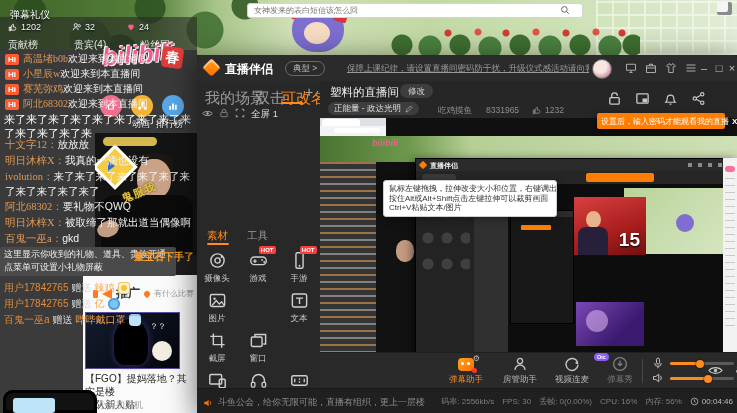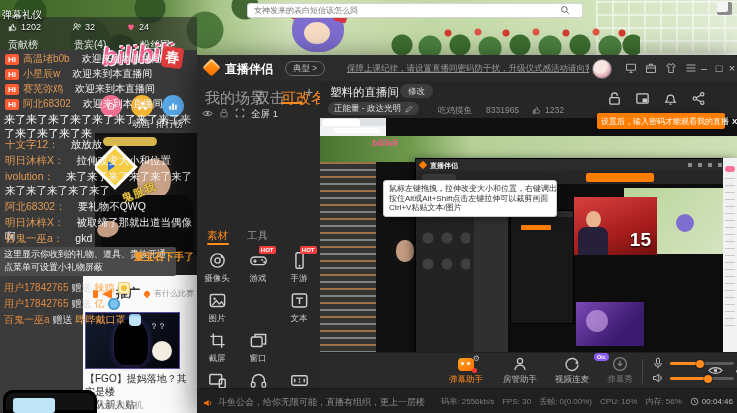--- a/index.html
+++ b/index.html
@@ -40,40 +40,40 @@
     repeating-linear-gradient(90deg,rgba(255,255,255,.9) 0 2px,transparent 2px 16px),
     repeating-linear-gradient(0deg,rgba(255,255,255,.9) 0 2px,transparent 2px 13px);}
   .girl-hair{left:292px;top:6px;width:52px;height:46px;border-radius:50% 50% 46% 46%;background:#7d6ed0;}
   .girl-face{left:304px;top:22px;width:26px;height:22px;border-radius:50%;background:#f7dcc4;}
   .girl-bow1{left:290px;top:8px;width:13px;height:10px;background:#d8323c;transform:rotate(-18deg);border-radius:2px;}
   .girl-bow2{left:334px;top:12px;width:13px;height:10px;background:#d8323c;transform:rotate(16deg);border-radius:2px;}
   .pixcat{left:717px;top:2px;width:15px;height:13px;background:#f4f4f4;border-radius:2px;
     box-shadow:inset -4px -3px 0 #8b8b8b;}
   .topnav{left:0;top:0;width:737px;height:17px;background:rgba(20,24,16,.28);color:#f2f2f2;font-size:9px;}
   .topnav span{position:absolute;top:3px;text-shadow:0 1px 2px rgba(0,0,0,.6);white-space:nowrap;}
-  .danmu-label{left:2px;top:8px;font-size:10px;color:#fff;text-shadow:0 1px 2px #000;z-index:4;}
+  .danmu-label{left:10px;top:8px;font-size:10px;color:#fff;text-shadow:0 1px 2px #000;z-index:4;}
   .search{left:247px;top:3px;width:312px;height:13px;background:#fff;border:1px solid #d4d4d4;border-radius:3px;
     font-size:8px;color:#555;padding:0 16px 0 6px;outline:none;}
   .search-mag{left:561px;top:6px;color:#666;}
 
   
   .chat-top{left:0;top:17px;width:197px;height:33px;background:rgba(38,38,38,.58);}
   .chat-main{left:0;top:50px;width:197px;height:225px;background:#3a3a3a;z-index:2;}
   .gift-col{left:0;top:275px;width:83px;height:138px;background:#3b3b3b;z-index:2;}
   .stat{color:#f5f5f5;font-size:9px;z-index:3;display:flex;align-items:center;gap:3px;text-shadow:0 1px 2px #000;}
   .chat-tabs{left:0;top:38px;width:197px;z-index:3;color:#e3e3e3;font-size:10px;}
   .chat-tabs span{position:absolute;top:0;white-space:nowrap;}
   .graffiti{left:102px;top:40px;z-index:4;font-style:italic;font-weight:bold;font-size:25px;color:#f25d8e;
     transform:rotate(-4deg);text-shadow:1px 1px 0 #fff,-1px -1px 0 #fff;}
   .seal{left:162px;top:47px;width:21px;height:21px;background:#e03c3c;border-radius:4px;z-index:5;
     color:#fff;font-size:14px;font-weight:bold;text-align:center;line-height:21px;transform:rotate(8deg);}
   .wrow{left:5px;width:190px;z-index:5;font-size:10px;color:#f0f0f0;white-space:nowrap;}
   .hi{display:inline-block;background:#ff5b33;color:#fff;font-size:8px;font-weight:bold;border-radius:2px;
     padding:0 3px;margin-right:4px;line-height:11px;}
-  .uname{color:#e09a54;margin-right:12px;}
+  .uname{color:#e09a54;margin-right:0;font-family:Liberation Serif, serif;}
   .crow{left:5px;width:188px;z-index:5;font-size:10.5px;color:#f2f2f2;word-break:break-all;line-height:14px;}
   .plainmsg{left:4px;top:112px;width:188px;z-index:5;color:#fafafa;font-size:11px;word-break:break-all;line-height:14px;}
   .bubble{width:22px;height:22px;border-radius:50%;z-index:4;display:flex;align-items:center;justify-content:center;}
   .bubble-label{z-index:4;font-size:9px;color:#fff;text-shadow:0 1px 2px #000;white-space:nowrap;}
   .gtooltip{left:0;top:247px;width:168px;height:27px;background:#4a4a4a;border-radius:2px;z-index:6;
     color:#ececec;font-size:9px;line-height:13px;padding:1px 4px;white-space:nowrap;}
   .vcaption{left:134px;top:250px;z-index:7;color:#ffa028;font-weight:bold;font-size:10px;white-space:nowrap;}
   .grow{left:4px;z-index:5;font-size:10px;white-space:nowrap;display:flex;align-items:center;gap:3px;}
   .guser{color:#e08a3c;} .gact{color:#dcdcdc;} .gname{color:#ffa645;}
   .gicon{width:12px;height:12px;border-radius:3px;display:inline-block;}
@@ -191,21 +191,21 @@
     radial-gradient(circle at 46px 64px,#3f3f3f 0 5px,transparent 6px);}
   .l1main{position:absolute;left:58px;top:25px;width:264px;height:169px;background:#0d0d0d;overflow:hidden;}
   .l1banner{position:absolute;left:150px;top:4px;width:114px;height:66px;background:linear-gradient(135deg,#b9d49a,#d8e6c4);}
   .l1girl{position:absolute;left:52px;top:26px;width:18px;height:18px;border-radius:50%;background:#7d6ed0;}
   .l1chat{position:absolute;left:0;top:18px;width:34px;height:150px;background:#303030;}
   .l2app{position:absolute;left:36px;top:26px;width:62px;height:112px;background:#181818;border:1px solid #000;}
   .l2bar{position:absolute;left:0;top:0;width:100%;height:6px;background:#2c2c2c;}
   .l2dot{position:absolute;left:2px;top:1px;width:4px;height:4px;background:#ff7d00;border-radius:1px;}
   .l2orange{position:absolute;left:10px;top:14px;width:30px;height:5px;background:#ff7d00;border-radius:1px;}
   .redcard{position:absolute;left:100px;top:13px;width:72px;height:58px;
-    background:linear-gradient(160deg,#d84040 0,#a81d1d 60%,#701010 100%);padding-left:11px;}
+    background:linear-gradient(160deg,#d84040 0,#a81d1d 60%,#701010 100%);}
   .redcard-head{position:absolute;left:12px;top:14px;width:15px;height:17px;border-radius:50%;background:#e8b48d;}
   .redcard-suit{position:absolute;left:4px;top:30px;width:30px;height:28px;border-radius:8px 8px 0 0;background:#26203a;}
   .redcard-num{position:absolute;right:6px;bottom:4px;color:#fff;font-weight:bold;font-size:19px;text-shadow:0 1px 2px #000;}
   .purplecard{position:absolute;left:102px;top:118px;width:68px;height:44px;
     background:linear-gradient(135deg,#7a48b5 0,#3a1a6e 70%);}
   .purpleblob{position:absolute;left:10px;top:8px;width:22px;height:22px;border-radius:50%;background:rgba(240,200,255,.5);}
   .whitestrip{left:403px;top:40px;width:14px;height:194px;background:#f2f2f2;z-index:5;}
   .pinkpill{position:absolute;left:2px;top:8px;width:10px;height:6px;background:#fb7299;border-radius:3px;}
   .striptxt{position:absolute;left:2px;top:20px;width:10px;height:150px;
     background:repeating-linear-gradient(180deg,#c9c9c9 0 1px,transparent 1px 7px);}
@@ -338,21 +338,21 @@
     <div class="man-body"></div>
     <div class="man-hand"></div>
     <div class="badge-diamond"></div>
     <div class="badge-arrow"></div>
     <div class="dmk-pill"></div>
     <div class="stamp">鬼服我</div>
   </div>
 
   <div class="a plainmsg">来了来了来了来了来了来了来了来了来了来了来了来了来</div>
   <div class="a crow" style="top:137px"><span class="uname">十文字12：</span><span>放放放</span></div>
-  <div class="a crow" style="top:153px"><span class="uname">明日沐梓X：</span><span>拉伸改变大小和位置</span></div>
+  <div class="a crow" style="top:153px"><span class="uname">明日沐梓X：</span><span>我真的一滴也没有</span></div>
   <div class="a crow" style="top:169px"><span class="uname">ivolution：</span><span>来了来了来了来了来了来了来了来了来了来了来了</span></div>
   <div class="a crow" style="top:199px"><span class="uname">阿北68302：</span><span>要礼物不QWQ</span></div>
   <div class="a crow" style="top:215px"><span class="uname">明日沐梓X：</span><span>被取缔了那就出道当偶像啊</span></div>
   <div class="a crow" style="top:231px"><span class="uname">百鬼一巫a：</span><span>gkd</span></div>
 
   <div class="a gtooltip">
     <div>这里显示你收到的礼物、道具、贵族开通</div>
     <div>点菜单可设置小礼物屏蔽</div>
   </div>
   <div class="a vcaption">董宝石下手了！</div>

